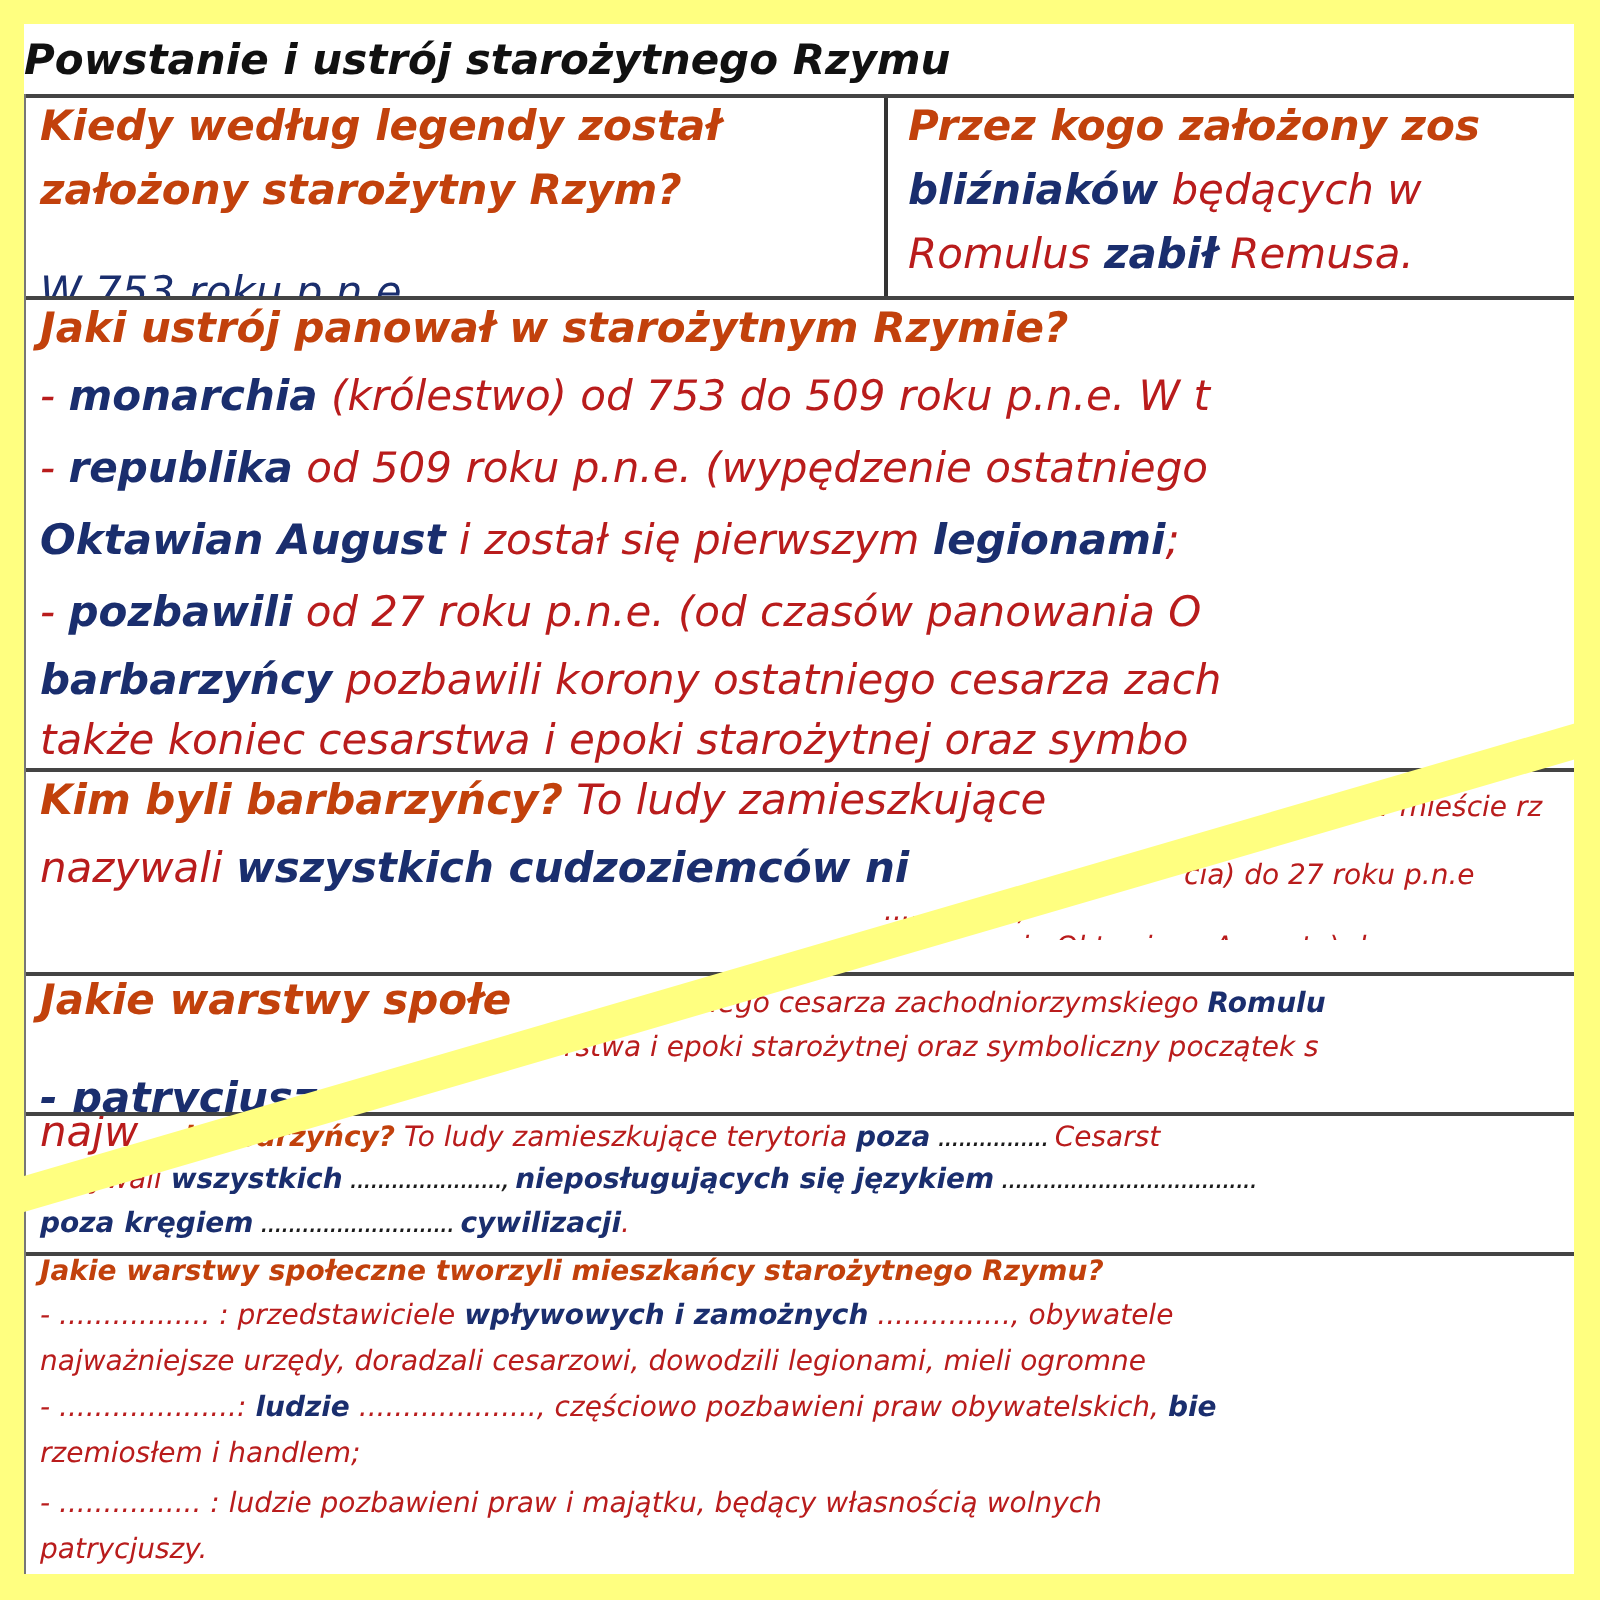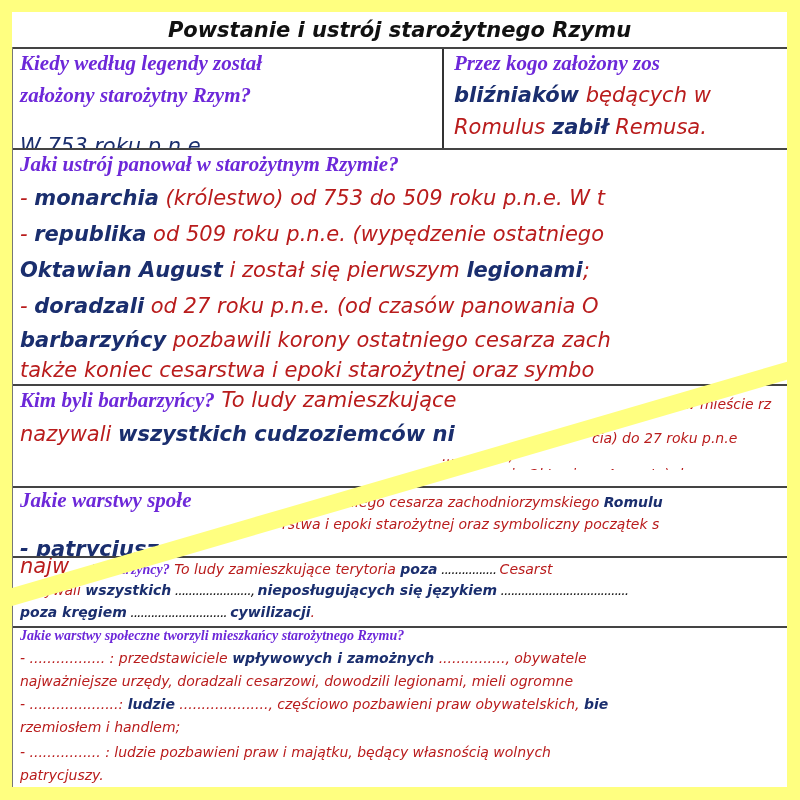--- a/index.html
+++ b/index.html
@@ -8,25 +8,25 @@
     font-family: "DejaVu Sans", sans-serif; color: #111;
   }
   .page {
     position: absolute; left: 12px; top: 12px; width: 775px; height: 775px;
     background: #ffffff; overflow: hidden;
   }
   .sec { position: absolute; left: 0; width: 775px; overflow: hidden; }
   .hline { position: absolute; left: 0; width: 775px; height: 2px; background: #444; }
   .vline { position: absolute; width: 2px; background: #333; }
   .line { white-space: nowrap; position: absolute; left: 8px; }
-  .q { font-weight: bold; font-style: italic; color: #6d28d9; font-family: Liberation Serif, serif; }
+  .q { font-weight: bold; font-style: italic; color: #c2410c; }
   .b { color: #1a2e6e; font-weight: bold; font-style: italic; margin-top: 19px; }
   .t { color: #b91c1c; font-style: italic; }
   .title {
-    position: absolute; top: 0; left: 0; width: 775px; height: 36px; text-align: center;
+    position: absolute; top: 0; left: 0; width: 775px; height: 36px; text-align: left;
     font-size: 21px; line-height: 36px; font-weight: bold; font-style: italic; color: #111;
   }
   .big { font-size: 21px; }
   .sm  { font-size: 14px; }
   .dots { letter-spacing: -1px; color: #1a1a1a; }
   .band {
     position: absolute; left: 0; top: 0; width: 800px; height: 800px; pointer-events: none;
   }
 </style>
 </head>
@@ -47,21 +47,21 @@
     <div class="line big" style="left:442px;top:34px"><span class="b">bliźniaków</span><span class="t"> będących w</span></div>
     <div class="line big" style="left:442px;top:66px"><span class="t">Romulus </span><span class="b">zabił</span><span class="t"> Remusa.</span></div>
   </div>
   <div class="hline" style="top:136px"></div>
 
   <div class="sec" style="top:138px;height:284px">
     <div class="line big q" style="top:2px">Jaki ustrój panował w starożytnym Rzymie?</div>
     <div class="line big" style="top:36px"><span class="t">- </span><span class="b">monarchia</span><span class="t"> (królestwo) od 753 do 509 roku p.n.e. W t</span></div>
     <div class="line big" style="top:72px"><span class="t">- </span><span class="b">republika</span><span class="t"> od 509 roku p.n.e. (wypędzenie ostatniego</span></div>
     <div class="line big" style="top:108px"><span class="b">Oktawian August</span><span class="t"> i został się pierwszym </span><span class="b">legionami</span><span class="t">;</span></div>
-    <div class="line big" style="top:144px"><span class="t">- </span><span class="b">doradzali</span><span class="t"> od 27 roku p.n.e. (od czasów panowania O</span></div>
+    <div class="line big" style="top:144px"><span class="t">- </span><span class="b">pozbawili</span><span class="t"> od 27 roku p.n.e. (od czasów panowania O</span></div>
     <div class="line big" style="top:178px"><span class="b">barbarzyńcy</span><span class="t"> pozbawili korony ostatniego cesarza zach</span></div>
     <div class="line big t" style="top:208px">także koniec cesarstwa i epoki starożytnej oraz symbo</div>
   </div>
   <div class="hline" style="top:372px"></div>
 
   <div class="sec" style="top:374px;height:84px">
     <div class="line big" style="top:2px"><span class="q">Kim byli barbarzyńcy?</span><span class="t"> To ludy zamieszkujące</span></div>
     <div class="line sm t" style="left:672px;top:10px">w mieście rz</div>
     <div class="line big" style="top:36px"><span class="t">nazywali </span><span class="b">wszystkich cudzoziemców</span><span class="b"> ni</span></div>
     <div class="line sm t" style="left:580px;top:44px">cia) do 27 roku p.n.e</div>

